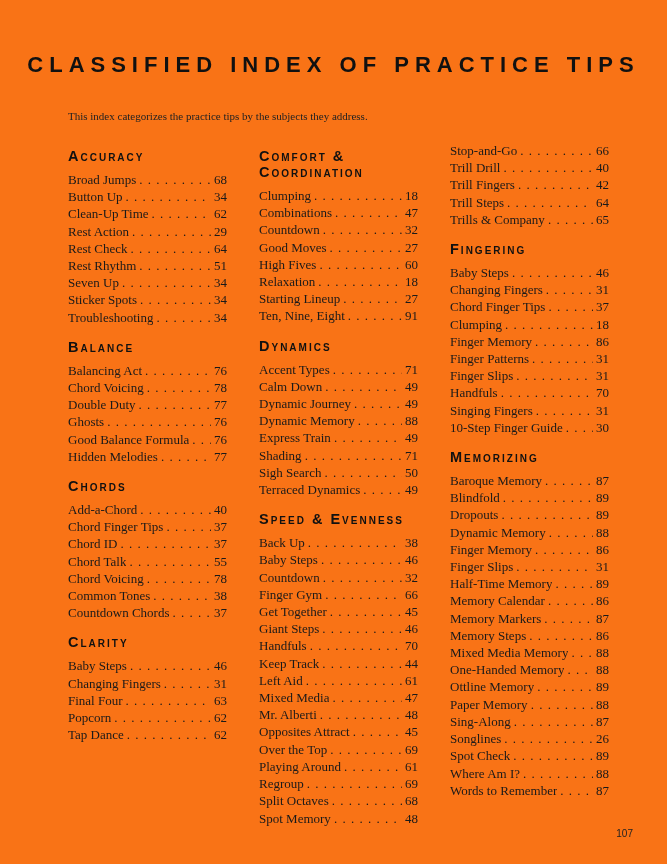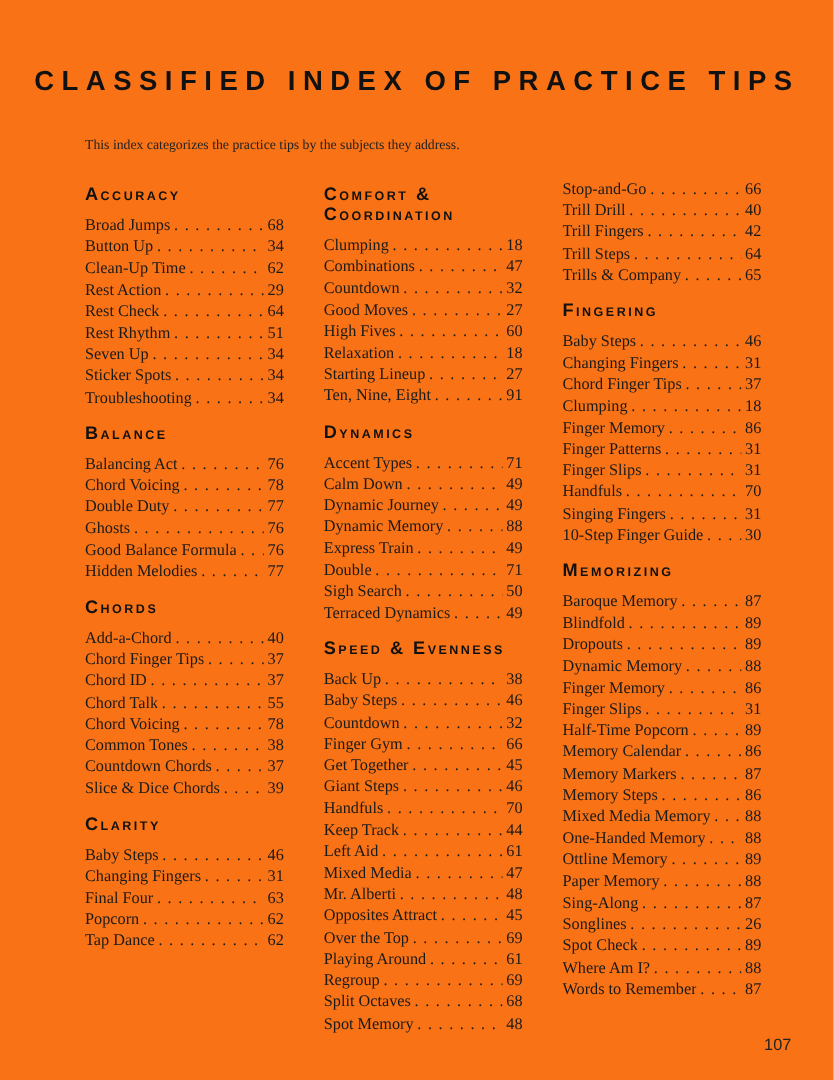--- a/index.html
+++ b/index.html
@@ -77,21 +77,21 @@
   }
   .entry .pg {
     flex: 0 0 auto;
     white-space: nowrap;
   }
   .page-number {
     position: absolute;
     right: 34px;
     top: 828px;
     font-family: "Liberation Sans", sans-serif;
-    font-size: 13px;
+    font-size: 10px;
     color: #222;
     text-align: right;
   }
 </style>
 </head>
 <body>
 
 <div class="page">
   <div class="doc-title">CLASSIFIED INDEX OF PRACTICE TIPS</div>
   <div class="doc-subtitle">This index categorizes the practice tips by the subjects they address.</div>
@@ -203,25 +203,20 @@
         <div class="entry">
           <span class="label">Common Tones</span>
           <span class="dots"></span>
           <span class="pg">38</span>
         </div>
         <div class="entry">
           <span class="label">Countdown Chords</span>
           <span class="dots"></span>
           <span class="pg">37</span>
         </div>
-        <div class="entry">
-          <span class="label">Slice &amp; Dice Chords</span>
-          <span class="dots"></span>
-          <span class="pg">39</span>
-        </div>
         <div class="heading">Clarity</div>
         <div class="entry">
           <span class="label">Baby Steps</span>
           <span class="dots"></span>
           <span class="pg">46</span>
         </div>
         <div class="entry">
           <span class="label">Changing Fingers</span>
           <span class="dots"></span>
           <span class="pg">31</span>
@@ -304,21 +299,21 @@
           <span class="label">Dynamic Memory</span>
           <span class="dots"></span>
           <span class="pg">88</span>
         </div>
         <div class="entry">
           <span class="label">Express Train</span>
           <span class="dots"></span>
           <span class="pg">49</span>
         </div>
         <div class="entry">
-          <span class="label">Double</span>
+          <span class="label">Shading</span>
           <span class="dots"></span>
           <span class="pg">71</span>
         </div>
         <div class="entry">
           <span class="label">Sigh Search</span>
           <span class="dots"></span>
           <span class="pg">50</span>
         </div>
         <div class="entry">
           <span class="label">Terraced Dynamics</span>
@@ -514,21 +509,21 @@
           <span class="label">Finger Memory</span>
           <span class="dots"></span>
           <span class="pg">86</span>
         </div>
         <div class="entry">
           <span class="label">Finger Slips</span>
           <span class="dots"></span>
           <span class="pg">31</span>
         </div>
         <div class="entry">
-          <span class="label">Half-Time Popcorn</span>
+          <span class="label">Half-Time Memory</span>
           <span class="dots"></span>
           <span class="pg">89</span>
         </div>
         <div class="entry">
           <span class="label">Memory Calendar</span>
           <span class="dots"></span>
           <span class="pg">86</span>
         </div>
         <div class="entry">
           <span class="label">Memory Markers</span>

